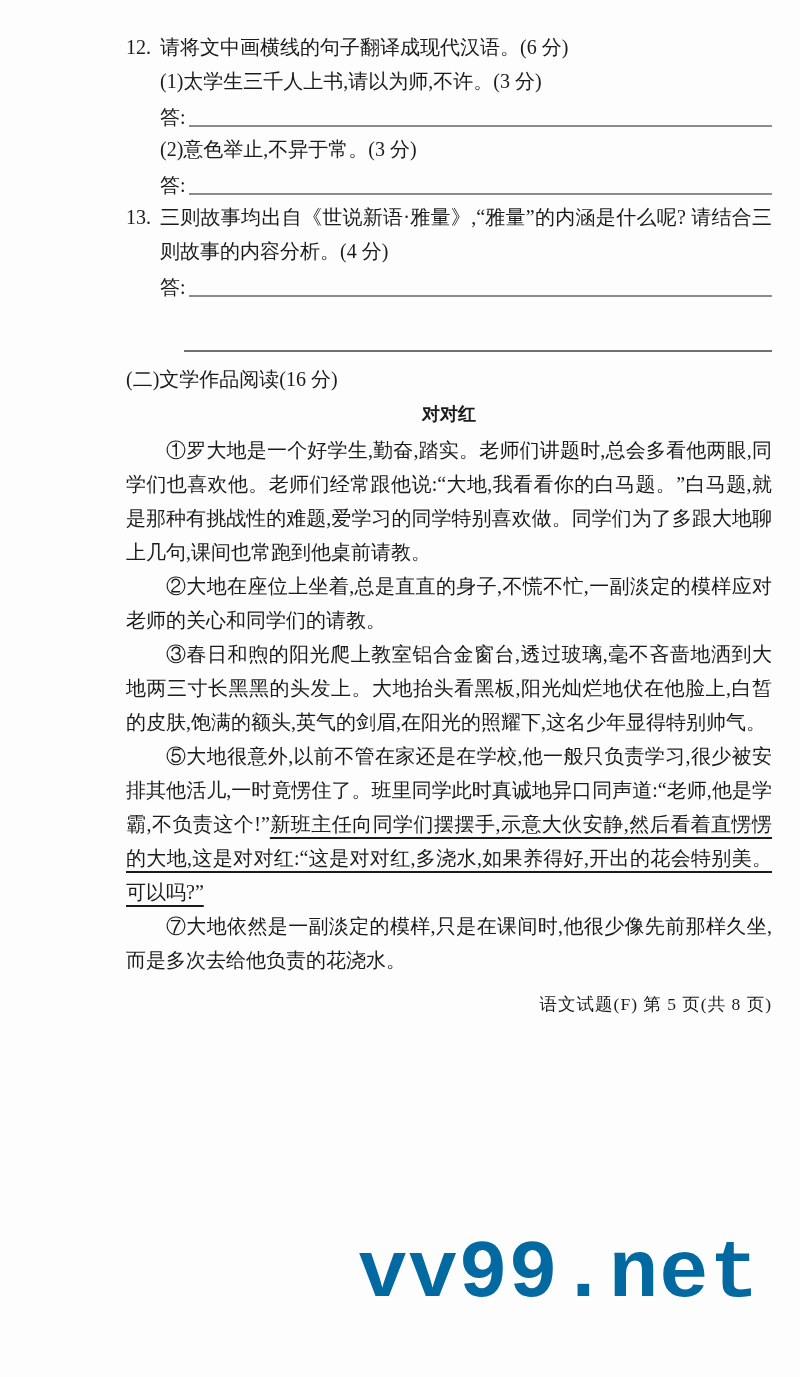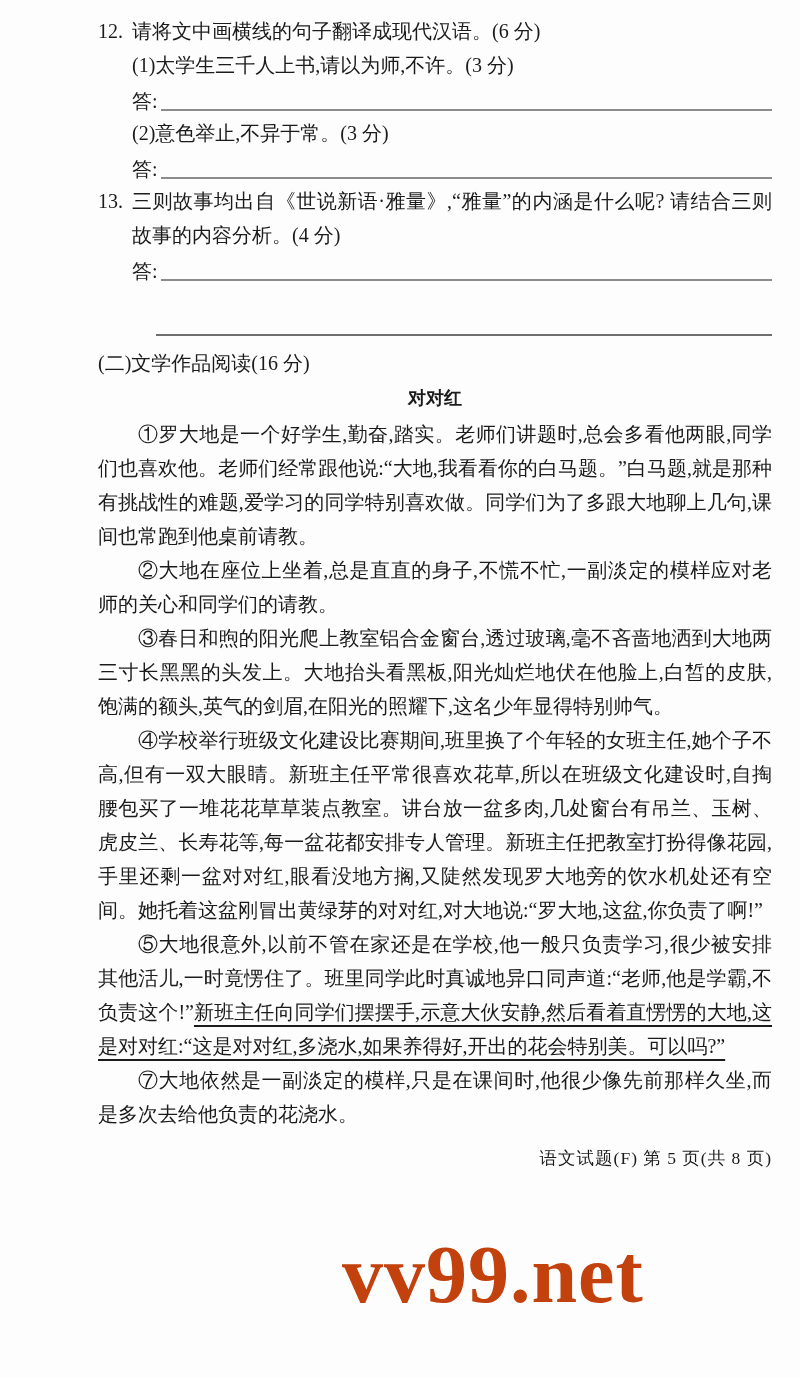--- a/index.html
+++ b/index.html
@@ -10,37 +10,38 @@
   }
   .page {
     position: relative;
     width: 800px;
     height: 1377px;
     background: #fdfdfd;
     overflow: hidden;
   }
   .watermark {
     position: absolute;
-    left: 342px;
+    left: 358px;
     top: 1228px;
-    font-family: Liberation Serif, serif;
+    font-family: Liberation Mono, monospace;
     font-weight: bold;
     font-size: 82px;
     letter-spacing: 1px;
-    color: #c2410c;
+    color: #0369a1;
     z-index: 0;
     user-select: none;
   }
   .content {
     position: relative;
     z-index: 1;
-    padding: 14px 28px 0 98px;
+    padding: 30px 28px 0 98px;
     font-size: 20px;
     line-height: 34px;
     text-align: justify;
+    margin-left: 28px;
   }
   
   .q { display: flex; align-items: flex-start; }
   .q-num {
     flex: 0 0 34px;
     white-space: nowrap;
   }
   .q-body { flex: 1; }
   .sub-q { }
   .answer-row {
@@ -126,20 +127,19 @@
       </div>
     </div>
 
     <div class="section-heading">(二)文学作品阅读(16 分)</div>
 
     <div class="story-title">对对红</div>
 
     <p class="story-para"><span>①罗大地是一个好学生,勤奋,踏实。老师们讲题时,总会多看他两眼,同学们也喜欢他。老师们经常跟他说:“大地,我看看你的白马题。”白马题,就是那种有挑战性的难题,爱学习的同学特别喜欢做。同学们为了多跟大地聊上几句,课间也常跑到他桌前请教。</span></p>
     <p class="story-para"><span>②大地在座位上坐着,总是直直的身子,不慌不忙,一副淡定的模样应对老师的关心和同学们的请教。</span></p>
     <p class="story-para"><span>③春日和煦的阳光爬上教室铝合金窗台,透过玻璃,毫不吝啬地洒到大地两三寸长黑黑的头发上。大地抬头看黑板,阳光灿烂地伏在他脸上,白皙的皮肤,饱满的额头,英气的剑眉,在阳光的照耀下,这名少年显得特别帅气。</span></p>
-    <p class="story-para"><span>④学校举行班级文化建设比赛期间,班里换了个年轻的女班主任,她个子不高,但有一双大眼睛。新班主任平常很喜欢花草,所以在班级文化建设时,自掏腰包买了一堆花花草草装点教室。讲台放一盆多肉,几处窗台有吊兰、玉树、虎皮兰、长寿花等,每一盆花都安排专人管理。新班主任把教室打扮得像花园,手里还剩一盆对对红,眼看没地方搁,又陡然发现罗大地旁的饮水机处还有空间。她托着这盆刚冒出黄绿芽的对对红,对大地说:“罗大地,这盆,你负责了啊!”</span></p>
     <p class="story-para"><span>⑤大地很意外,以前不管在家还是在学校,他一般只负责学习,很少被安排其他活儿,一时竟愣住了。班里同学此时真诚地异口同声道:“老师,他是学霸,不负责这个!”</span><span class="ul-seg">新班主任向同学们摆摆手,示意大伙安静,然后看着直愣愣的大地,这是对对红:“这是对对红,多浇水,如果养得好,开出的花会特别美。可以吗?”</span></p>
     <p class="story-para"><span>⑦大地依然是一副淡定的模样,只是在课间时,他很少像先前那样久坐,而是多次去给他负责的花浇水。</span></p>
 
     <div class="footer">语文试题(F) 第 5 页(共 8 页)</div>
 
   </div>
 </div>
 
 </body></html>

